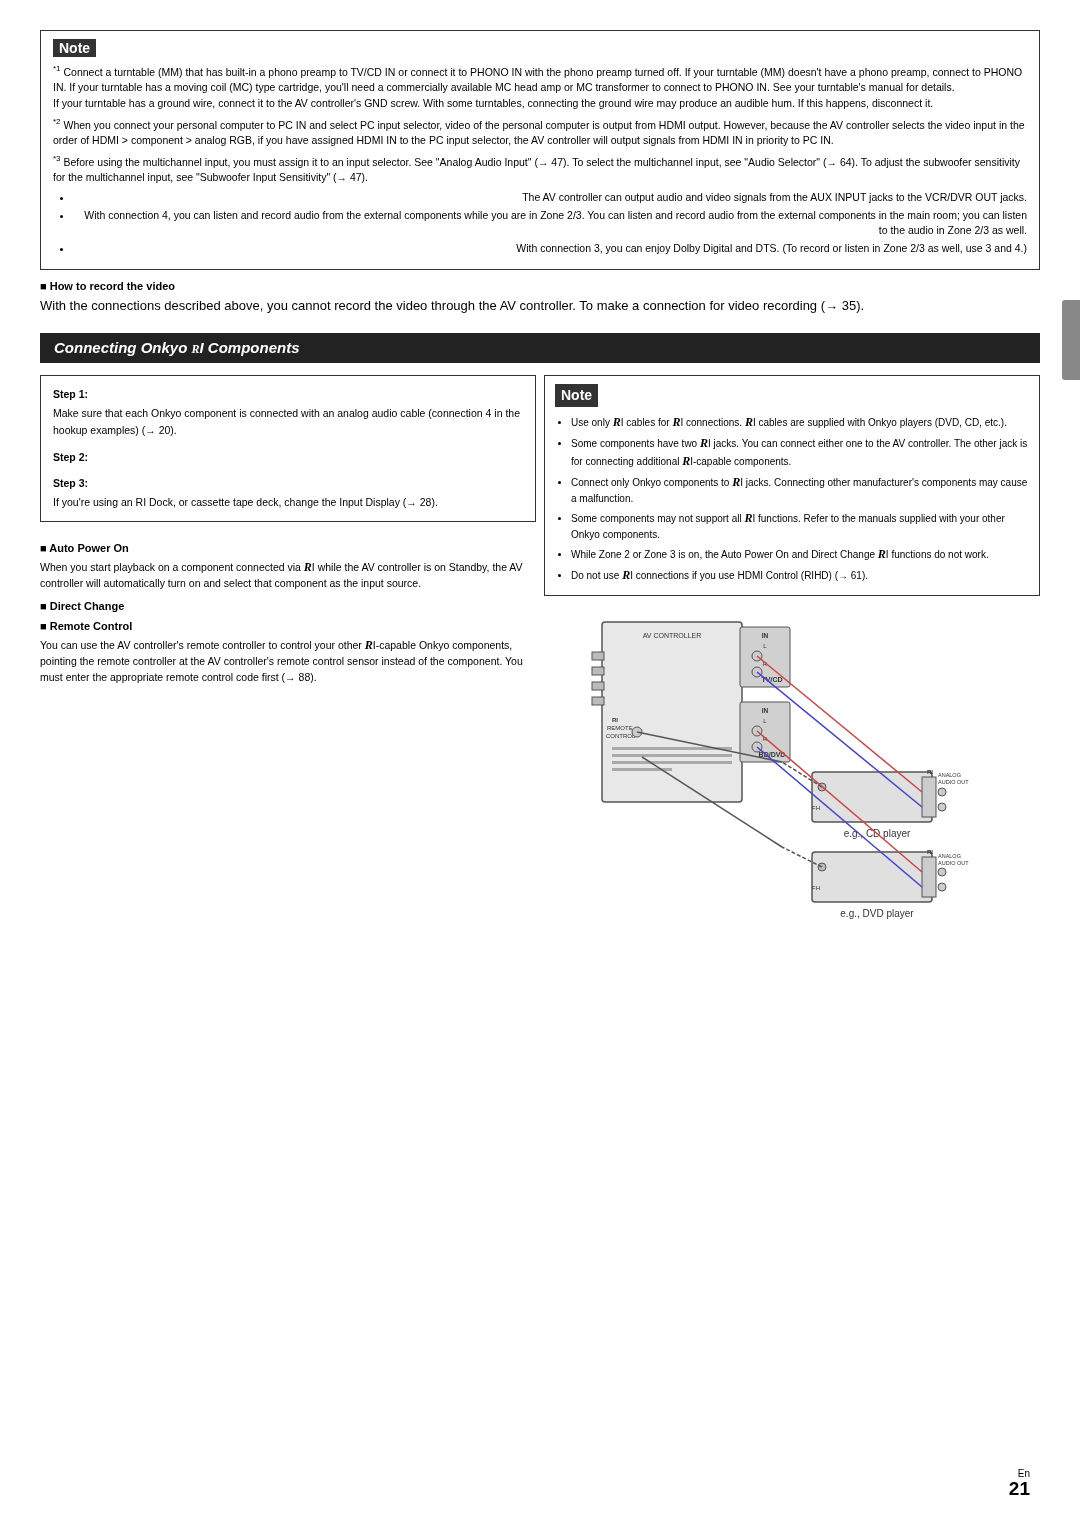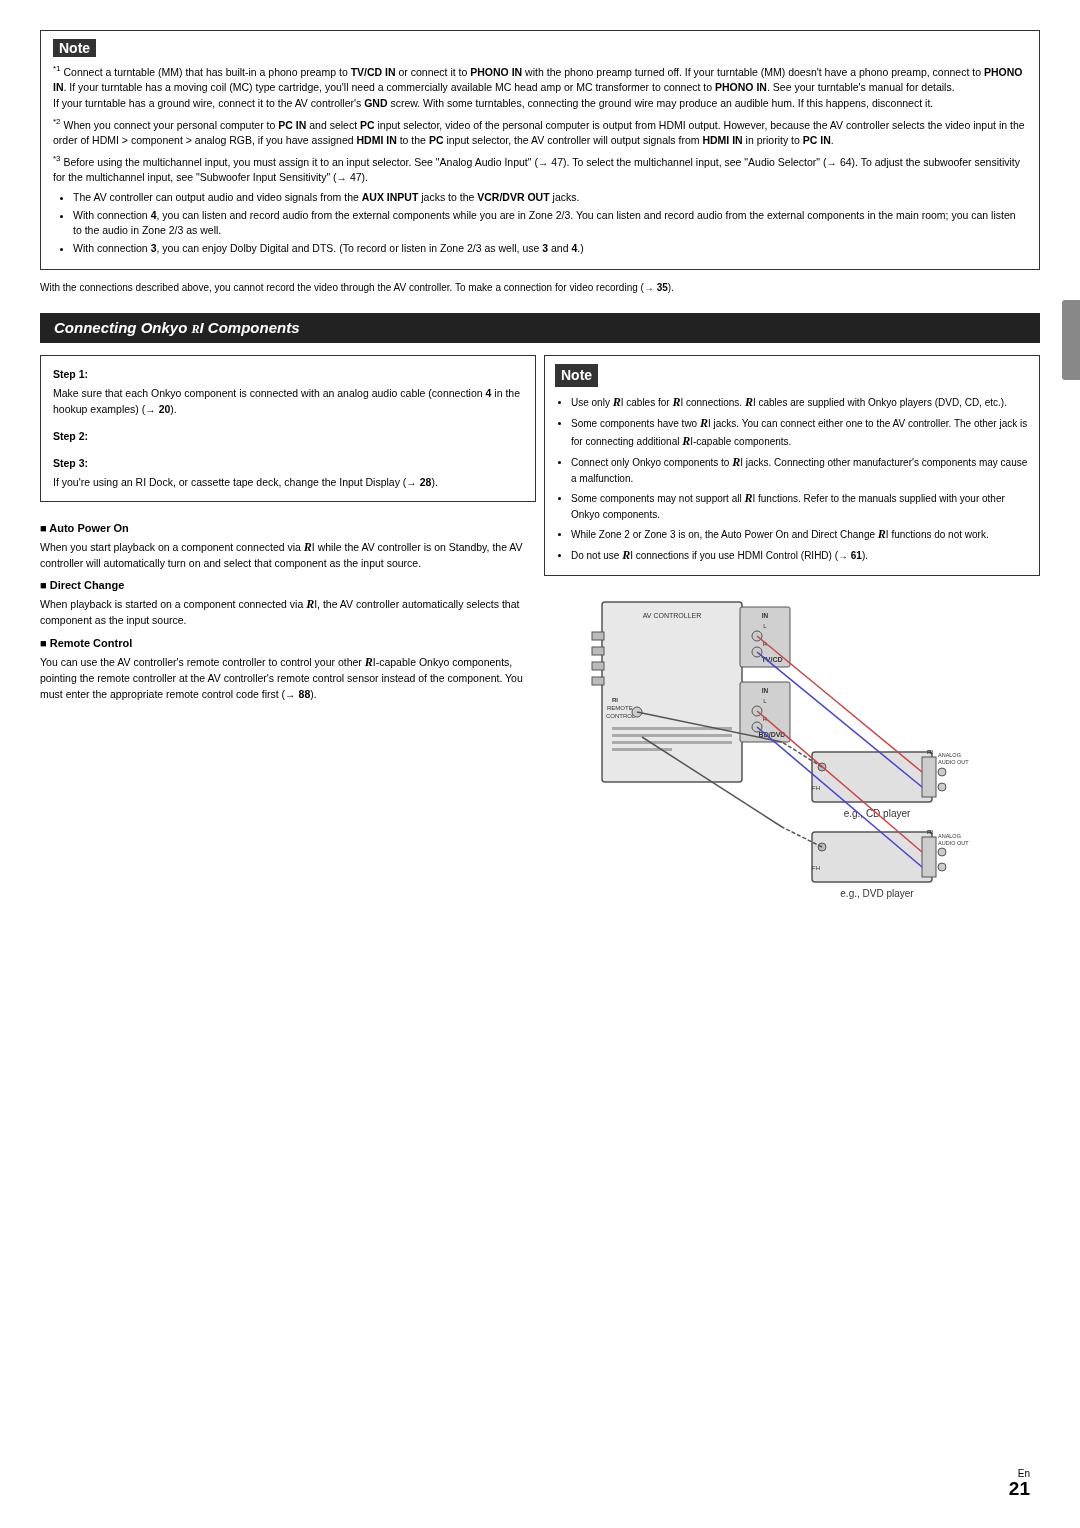--- a/index.html
+++ b/index.html
@@ -100,21 +100,21 @@
       padding-left: 16px;
     }
     .note-box-small ul li {
       margin-bottom: 3px;
     }
 
     .body-section {
       margin-bottom: 8px;
     }
     .body-section p {
-      font-size: 10px;
+      font-size: 13px;
       line-height: 1.5;
     }
 
     
     .diagram-svg-container {
       width: 100%;
       display: flex;
       justify-content: center;
     }
     .page-en {
@@ -136,36 +136,37 @@
       background: #888;
       width: 18px;
       height: 80px;
       border-radius: 3px 0 0 3px;
     }
 
     .bullet-list {
       list-style: disc;
       padding-left: 20px;
       margin-bottom: 4px;
+      text-align: right;
     }
     .bullet-list li {
       font-size: 10.5px;
       line-height: 1.5;
       margin-bottom: 2px;
     }
 
     .ri-char {
       font-family: serif;
       font-style: italic;
       font-weight: bold;
       font-size: 12px;
     }
 
     b, strong {
-      font-weight: bold;
+      font-weight: normal;
     }
   </style>
 </head>
 <body>
 
 <div class="note-box">
   <span class="note-label">Note</span>
   <div class="note-content">
     <p>
       <sup>*1</sup> Connect a turntable (MM) that has built-in a phono preamp to <strong>TV/CD IN</strong> or connect it to <strong>PHONO IN</strong> with the phono preamp turned off. If your turntable (MM) doesn't have a phono preamp, connect to <strong>PHONO IN</strong>. If your turntable has a moving coil (MC) type cartridge, you'll need a commercially available MC head amp or MC transformer to connect to <strong>PHONO IN</strong>. See your turntable's manual for details.<br>
@@ -179,20 +180,21 @@
     </p>
     <ul class="bullet-list">
       <li>The AV controller can output audio and video signals from the <strong>AUX INPUT</strong> jacks to the <strong>VCR/DVR OUT</strong> jacks.</li>
       <li>With connection <strong>4</strong>, you can listen and record audio from the external components while you are in Zone 2/3. You can listen and record audio from the external components in the main room; you can listen to the audio in Zone 2/3 as well.</li>
       <li>With connection <strong>3</strong>, you can enjoy Dolby Digital and DTS. (To record or listen in Zone 2/3 as well, use <strong>3</strong> and <strong>4</strong>.)</li>
     </ul>
   </div>
 </div>
 
 <div class="body-section">
+  <div class="section-heading">How to record the video</div>
   <p class="body-text">With the connections described above, you cannot record the video through the AV controller. To make a connection for video recording (→ <strong>35</strong>).</p>
 </div>
 
 <div class="connecting-header">
   <em>Connecting Onkyo <span class="ri-char">R</span>I Components</em>
 </div>
 
 <div class="two-col">
 
   <div class="col-left">
@@ -203,21 +205,20 @@
       <div class="step-label">Step 3:</div>
       <p>If you're using an RI Dock, or cassette tape deck, change the Input Display (→ <strong>28</strong>).</p>
     </div>
 
     <br>
 
     <div class="section-heading">Auto Power On</div>
     <p class="body-text">When you start playback on a component connected via <span class="ri-char">R</span>I while the AV controller is on Standby, the AV controller will automatically turn on and select that component as the input source.</p>
 
     <div class="section-heading">Direct Change</div>
-    <p class="body-text">When playback is started on a component connected via <span class="ri-char">R</span>I, the AV controller automatically selects that component as the input source.</p>
 
     <div class="section-heading">Remote Control</div>
     <p class="body-text">You can use the AV controller's remote controller to control your other <span class="ri-char">R</span>I-capable Onkyo components, pointing the remote controller at the AV controller's remote control sensor instead of the component. You must enter the appropriate remote control code first (→ <strong>88</strong>).</p>
   </div>
 
   <div class="col-right">
     <div class="note-box-small">
       <span class="note-label">Note</span>
       <ul>
         <li>Use only <span class="ri-char">R</span>I cables for <span class="ri-char">R</span>I connections. <span class="ri-char">R</span>I cables are supplied with Onkyo players (DVD, CD, etc.).</li>

